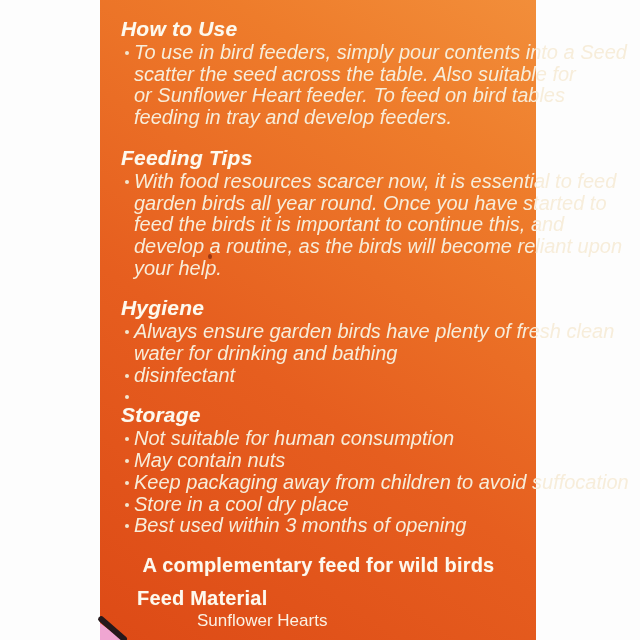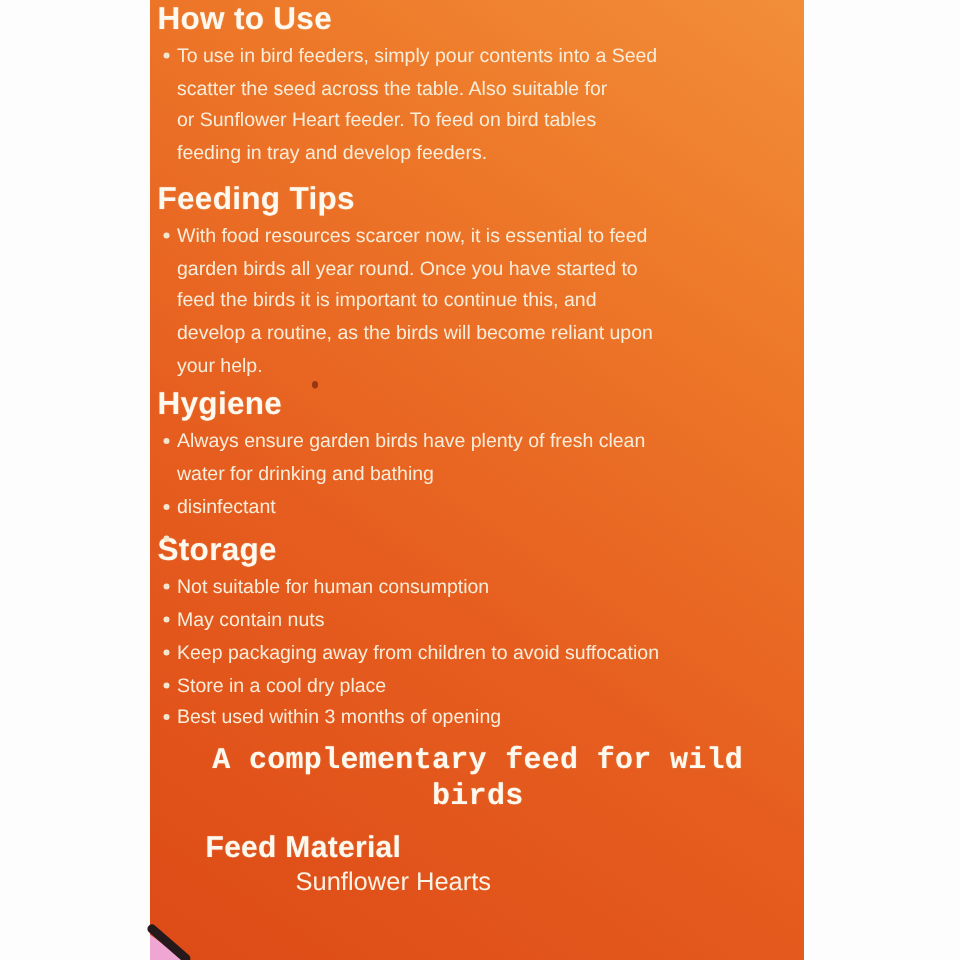--- a/index.html
+++ b/index.html
@@ -13,37 +13,36 @@
     background:linear-gradient(34deg,#dd4a16 0%,#e65e1f 40%,#ee7c2b 78%,#f28e3a 100%);
     box-sizing:border-box;
     color:#f6ecd7;
   }
   .inner{padding:0 4px 0 5px;}
   h2.sec{
     font-size:21px;line-height:26px;font-weight:bold;letter-spacing:.2px;
     color:#fdf9ee;margin:0;
     text-shadow:0 0 1px rgba(255,250,240,.35);
   }
-  .section{margin:0;}
+  .section{margin:16px;font-style:italic;}
   #sec-2{margin-top:7px;}
   #sec-3{margin-top:3px;}
   #sec-4{margin-top:6px;}
   .bullet{display:flex;margin:0;}
   .dot{flex:0 0 13px;width:13px;position:relative;}
   .dot::after{
     content:"";position:absolute;left:4px;top:9px;width:4px;height:4px;
     border-radius:50%;background:#f3e6cf;
   }
-  .lines{flex:1;font-size:13px;line-height:21.7px;color:#f7edda;}
+  .lines{flex:1;font-size:20px;line-height:21.7px;color:#f7edda;}
   .lines div{white-space:nowrap;}
   .tagline{
     text-align:center;font-size:20px;line-height:24px;font-weight:bold;
     color:#fdf9ee;margin-top:7px;letter-spacing:.2px;
     text-shadow:0 0 1px rgba(255,250,240,.35);
-    font-family:Liberation Mono, monospace;
   }
   .feed-material{
     font-size:20px;line-height:24px;font-weight:bold;color:#fdf9ee;
     margin:9px 0 0 32px;letter-spacing:.2px;
     text-shadow:0 0 1px rgba(255,250,240,.35);
   }
   .feed-value{
     font-size:17px;line-height:20px;color:#faf2e4;margin:1px 0 0 92px;
   }
   .pink-corner{

